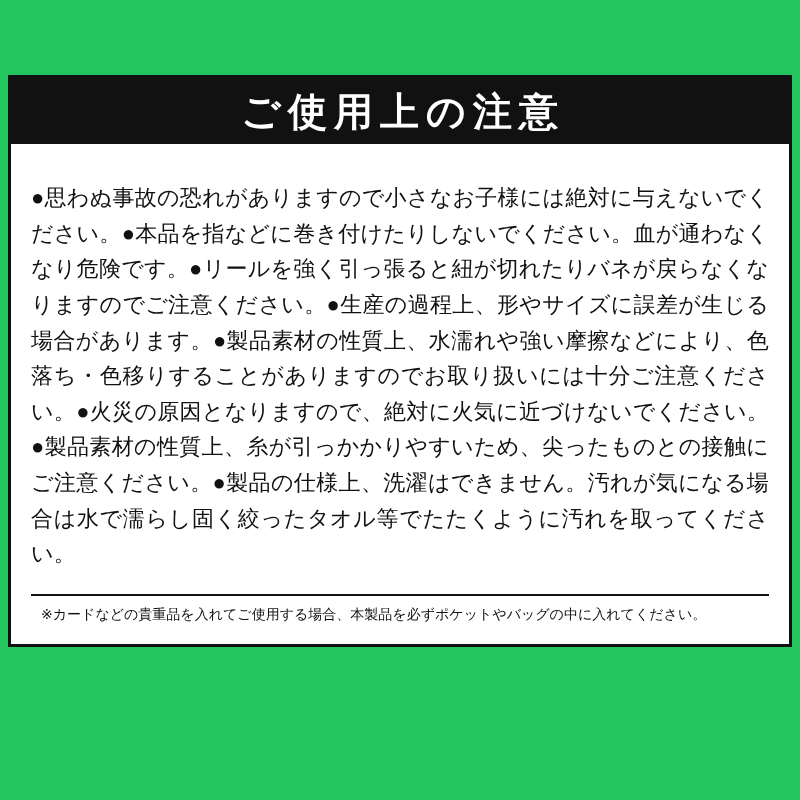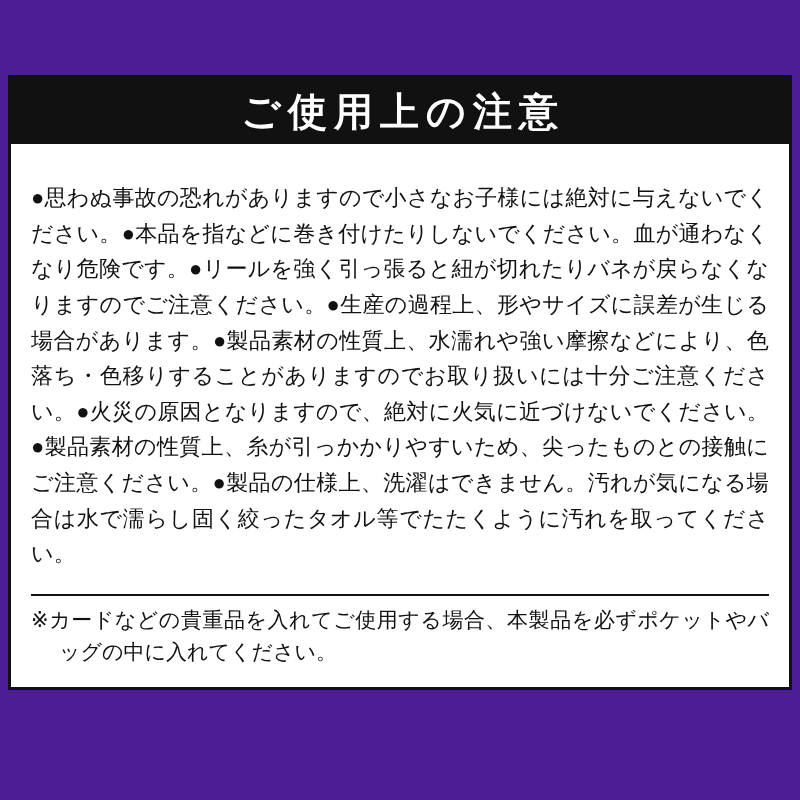--- a/index.html
+++ b/index.html
@@ -11,21 +11,21 @@
     width: 800px;
     height: 800px;
     font-family: "Liberation Sans", "DejaVu Sans", sans-serif;
     color: #1a1a1a;
     overflow: hidden;
   }
   .page {
     position: relative;
     width: 800px;
     height: 800px;
-    background: #4c1d95;
+    background: #22c55e;
     box-sizing: border-box;
   }
   .notice-card {
     position: absolute;
     left: 8px;
     top: 75px;
     width: 784px;
     background: #ffffff;
     border: 3px solid #111111;
     box-sizing: border-box;
@@ -63,28 +63,29 @@
     border: none;
     border-top: 2px solid #111111;
     margin: 10px 0 8px 0;
   }
   .notes-list {
     margin: 0;
     padding: 0 0 10px 0;
     list-style: none;
   }
   .note-item {
-    font-size: 21px;
+    font-size: 14px;
     line-height: 1.55;
     color: #111111;
     padding-left: 28px;
     text-indent: -28px;
     margin-bottom: 2px;
     text-align: justify;
     text-justify: inter-character;
+    margin-left: 10px;
   }
 </style>
 </head>
 <body>
 
 <div class="page">
   <div class="notice-card">
     <div class="notice-header">
       <div class="notice-title">ご使用上の注意</div>
     </div>

